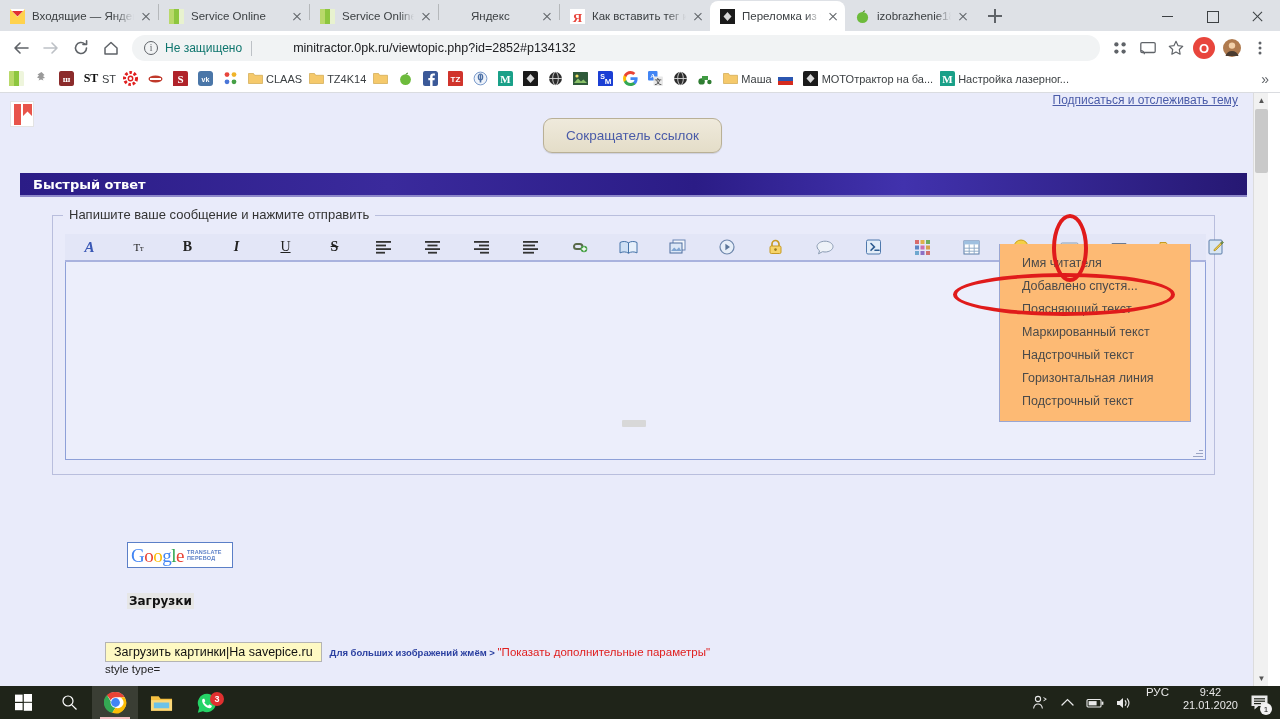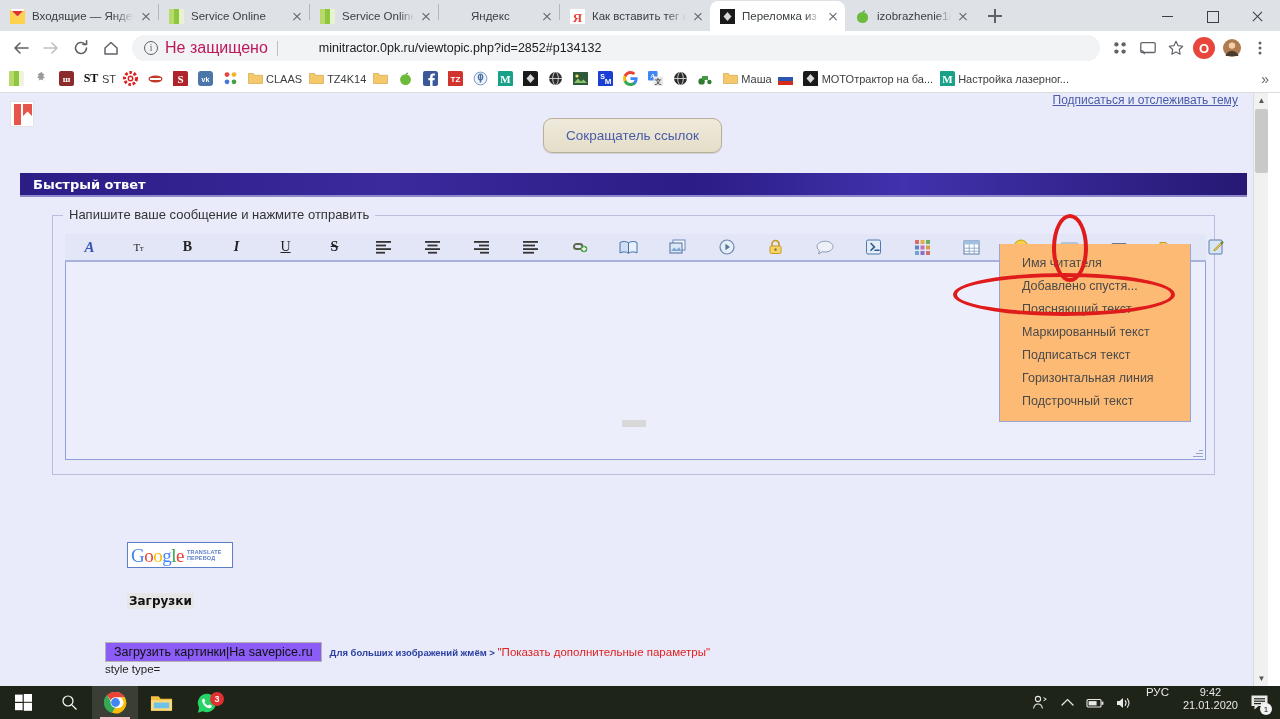--- a/index.html
+++ b/index.html
@@ -85,21 +85,21 @@
   .omnibox {
     flex: 1 1 auto; height: 26px; background: #f1f3f4; border-radius: 13px;
     display: flex; align-items: center; padding: 0 12px; margin: 0 6px;
     font-size: 12.5px; color: #202124; min-width: 0;
   }
   .omnibox .info-ico {
     width: 14px; height: 14px; border: 1.3px solid #5f6368; border-radius: 50%;
     margin-right: 7px; flex: 0 0 14px; font-size: 9.5px; line-height: 12px;
     text-align: center; color: #5f6368; font-family: "Liberation Serif", serif;
   }
-  .omnibox .sec-label { color: #be185d; font-size: 16px; white-space: nowrap; }
+  .omnibox .sec-label { color: #0f766e; font-size: 12px; white-space: nowrap; }
   .omnibox .vsep { width:1px; height:15px; background:#bdc1c6; margin: 0 9px; flex:0 0 1px; }
   .omnibox .url { white-space: nowrap; overflow: hidden; margin-left: 32px; }
   .tb-icon { width: 28px; height: 28px; flex: 0 0 28px; display:flex; align-items:center; justify-content:center; }
   .avatar-chip { width: 22px; height: 22px; border-radius: 50%; background: #e8453c;
                  color:#fff; font-size: 13px; font-weight:bold; display:flex;
                  align-items:center; justify-content:center; flex:0 0 22px; }
 
   .chrome-bookmarks {
     position: absolute; top: 65px; left: 0; width: 1280px; height: 28px;
     background: #fff; display: flex; align-items: center; padding: 0 5px;
@@ -212,21 +212,21 @@
            margin-left: 3px; letter-spacing: .2px; }
 
   .downloads-lbl {
     position:absolute; left: 74px; top: 377px; font-size: 12px; font-weight: bold;
     color:#111; background:#e6e6e6; padding: 1px 2px;
     font-family: "DejaVu Sans", sans-serif;
   }
 
   .upload-row { position: absolute; left: 52px; top: 426px; display:flex; align-items:center; }
   .upload-btn {
-    background:#8b5cf6; border:1px solid #b4b4b4; font-size: 12.5px; color:#111;
+    background:#fef9c3; border:1px solid #b4b4b4; font-size: 12.5px; color:#111;
     padding: 2px 8px; white-space:nowrap;
   }
   .upload-hint { font-size: 9.5px; color:#2a3fa0; margin-left:8px; font-weight:bold; white-space:nowrap; }
   .upload-hint .red { color:#e02020; font-size: 11.5px; font-weight: normal; }
   .style-type { position:absolute; left: 52px; top: 447px; font-size: 11.5px; color:#222; }
 
   
   .ann {
     position: absolute; border: 4px solid #e01b1b; border-radius: 50%;
     pointer-events: none; z-index: 20;
@@ -845,21 +845,21 @@
           </div>
         </div>
         <div class="drag-handle"></div>
 
         <div class="dropdown">
           <div id="dd-items">
               <div class="dd-item">Имя читателя</div>
               <div class="dd-item">Добавлено спустя...</div>
               <div class="dd-item">Поясняющий текст</div>
               <div class="dd-item">Маркированный текст</div>
-              <div class="dd-item">Подписаться текст</div>
+              <div class="dd-item">Надстрочный текст</div>
               <div class="dd-item">Горизонтальная линия</div>
               <div class="dd-item">Подстрочный текст</div>
             </div>
         </div>
 
         <div class="gt-badge">
           <span class="gt-g"><span style="color:#4285f4;">G</span><span style="color:#ea4335;">o</span><span style="color:#fbbc05;">o</span><span style="color:#4285f4;">g</span><span style="color:#34a853;">l</span><span style="color:#ea4335;">e</span></span>
           <span class="gt-tr">
             <span>TRANSLATE</span><br>
             <span>ПЕРЕВОД</span>

